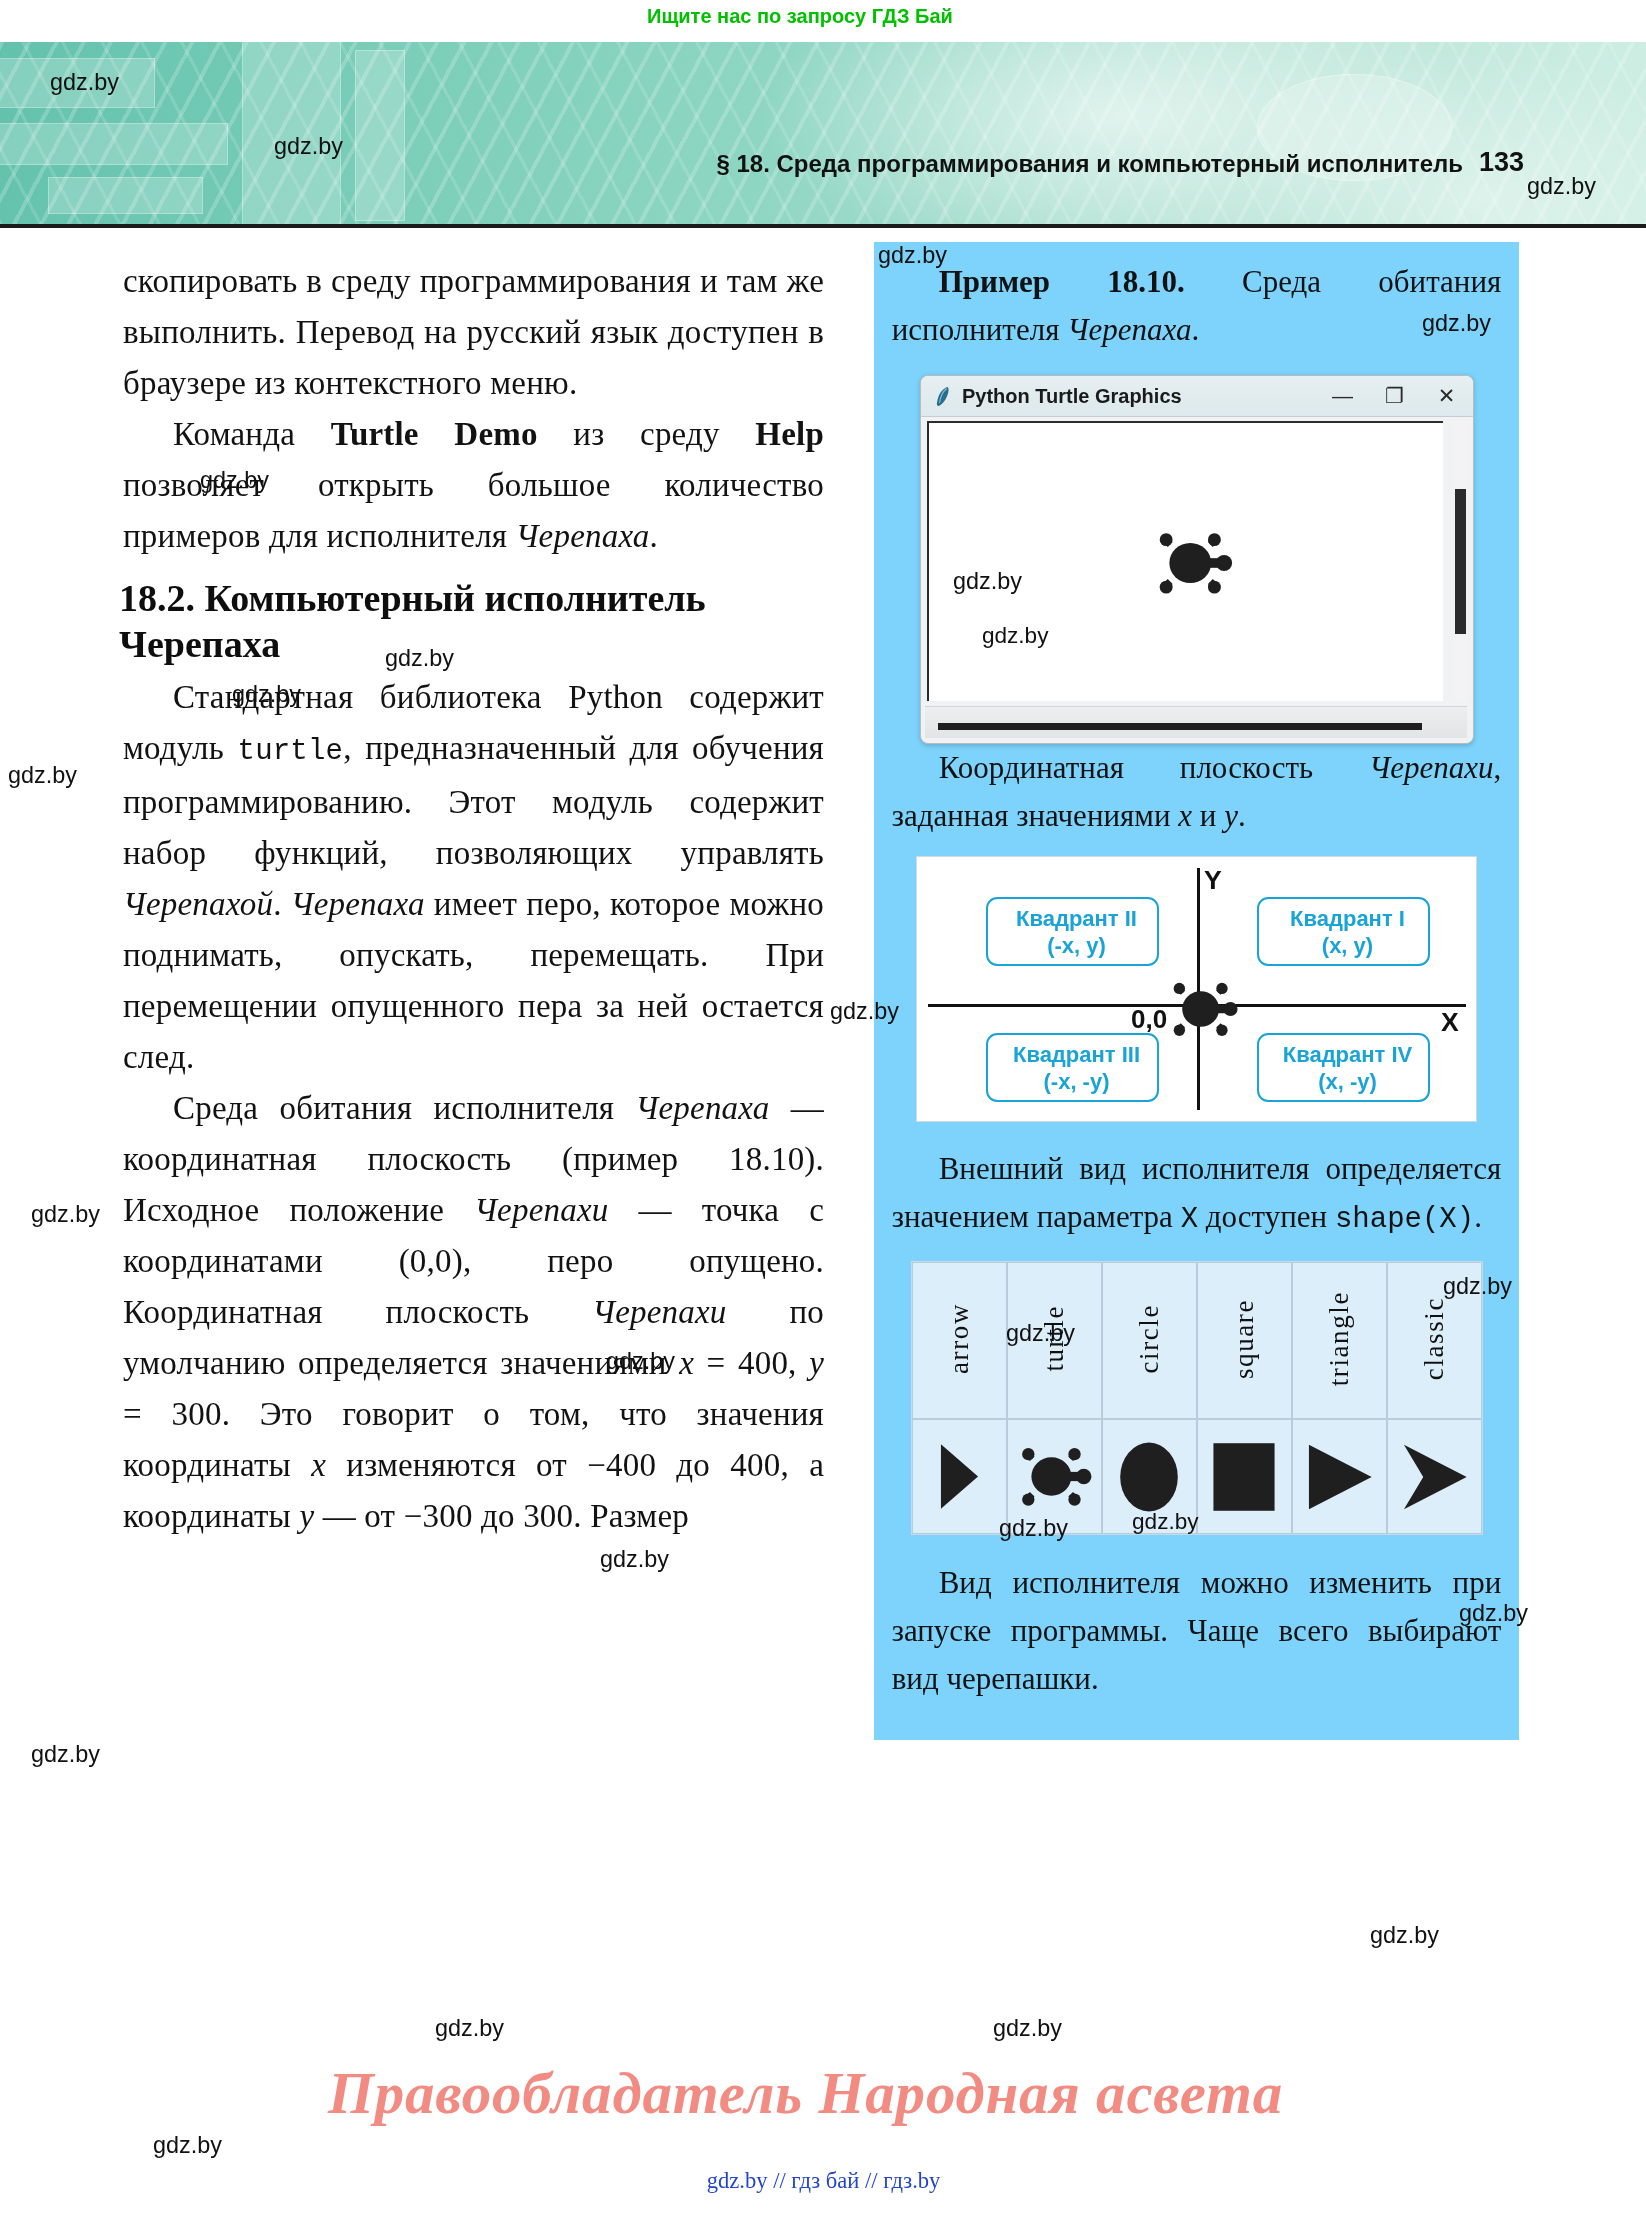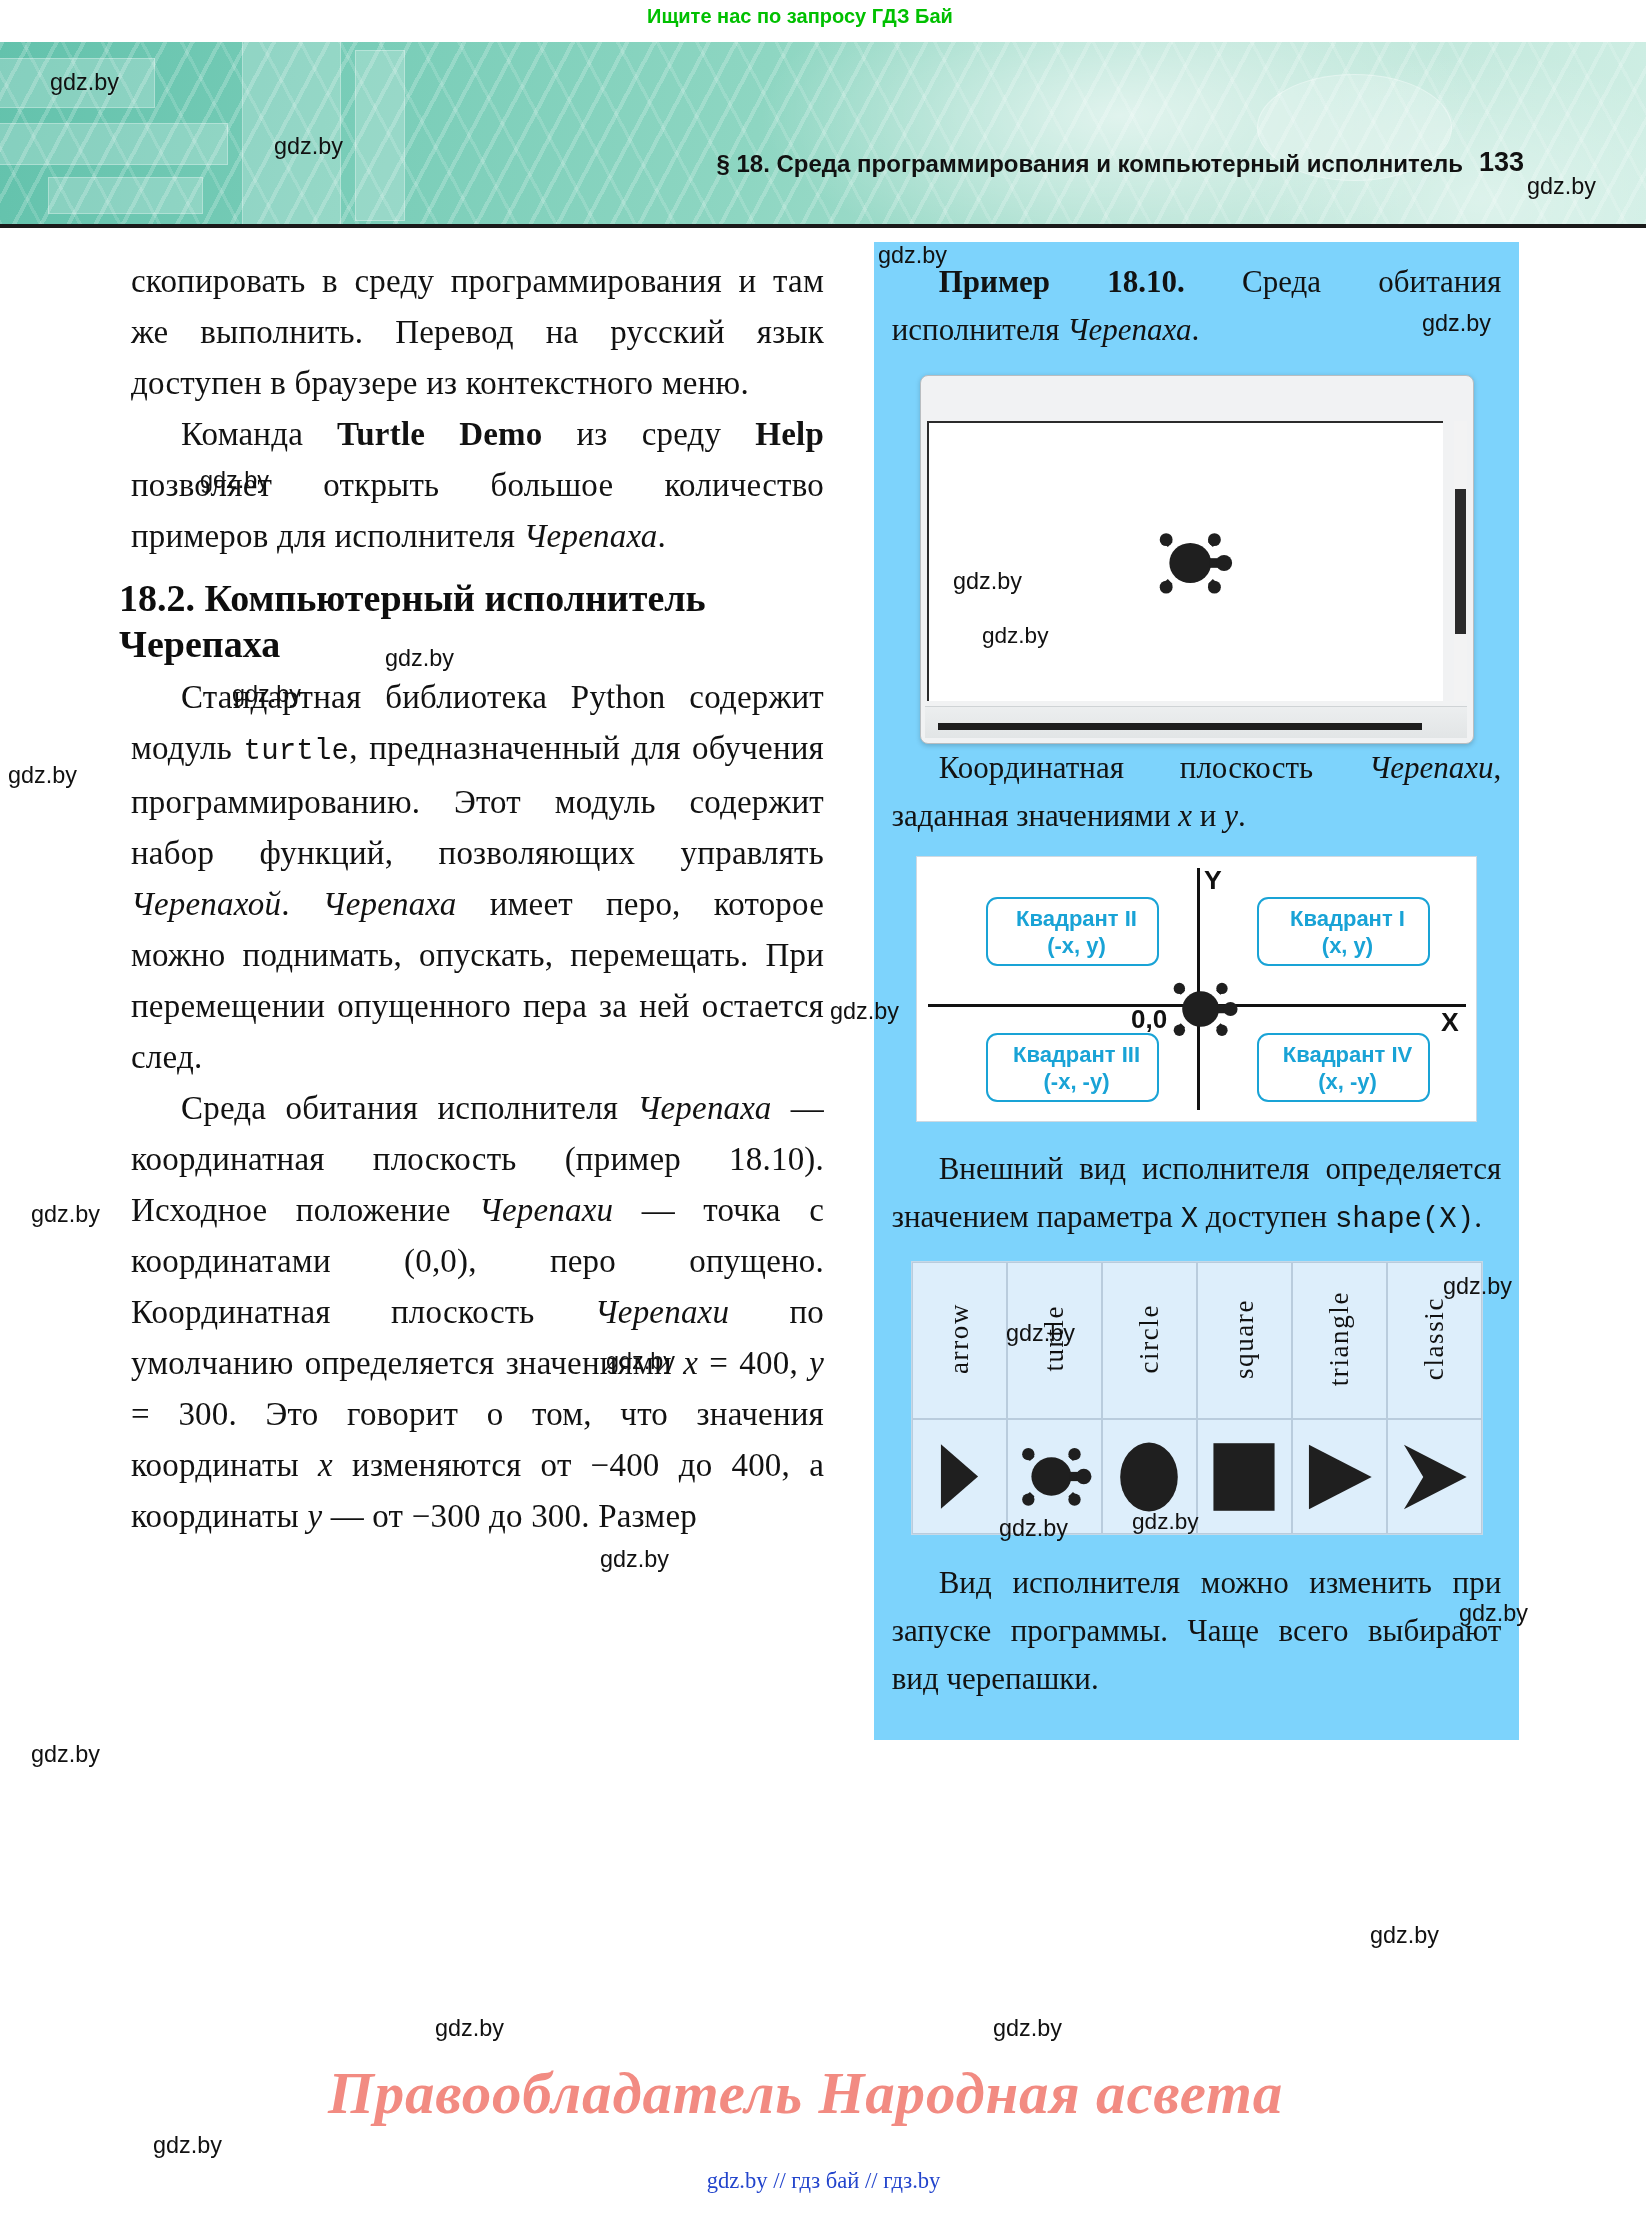--- a/index.html
+++ b/index.html
@@ -64,21 +64,21 @@
   }
   .col-right{
     position:absolute;left:874px;top:242px;width:645px;
     background:#7dd3fc;
     padding:16px 17.7px 37px 17.7px;
     box-sizing:border-box;
   }
 
   
   p.body{
-    margin:0 0 0 12px;
+    margin:0 0 0 4px;
     font-size:33px;
     line-height:51px;
     text-align:justify;
     text-justify:inter-word;
     color:#121212;
     letter-spacing:0.2px;
   }
   p.body.indent{ text-indent:50px; }
   .ital{ font-style:italic; }
   .bold{ font-weight:bold; }
@@ -286,20 +286,34 @@
 
   <p class="body indent"><span>Среда обитания исполнителя </span><span class="ital">Черепаха</span><span> — координатная плоскость (пример 18.10). Исходное положение </span><span class="ital">Черепахи</span><span> — точка с координатами (0,0), перо опущено. Координатная плоскость </span><span class="ital">Черепахи</span><span> по умолчанию определяется значениями </span><span class="ital">x</span><span> = 400, </span><span class="ital">y</span><span> = 300. Это говорит о том, что значения координаты </span><span class="ital">x</span><span> изменяются от −400 до 400, а координаты </span><span class="ital">y</span><span> — от −300 до 300. Размер</span></p>
 
 </div>
 
 <div class="col-right">
 
   <p class="rc-text indent"><span class="bold">Пример 18.10.</span><span> Среда обитания исполнителя </span><span class="ital">Черепаха</span><span>.</span></p>
 
   <div class="turtle-window">
+    <div class="tw-titlebar">
+      <span class="tw-appicon">
+        <svg width="27" height="27" viewBox="0 0 34 34">
+          <path d="M22 5 C14 8 10 16 9 24 C8 27 9 29 11 29 C16 27 21 20 23 12 C24 8 23 5 22 5 Z" fill="#2b6e8c"></path>
+          <path d="M21 7 C16 11 13 18 12 25" stroke="#7fc4dc" stroke-width="1.4" fill="none"></path>
+        </svg>
+      </span>
+      <span class="tw-title">Python Turtle Graphics</span>
+      <span class="tw-btns">
+        <span class="tw-btn">—</span>
+        <span class="tw-btn">❐</span>
+        <span class="tw-btn">✕</span>
+      </span>
+    </div>
 
     <div class="tw-canvas">
       <span class="tw-wm">gdz.by</span>
       <span class="turtle-glyph" style="left:224px;top:103px;">
         <svg width="81" height="74" viewBox="0 0 100 92">
           <g fill="#1f1f1f">
             <ellipse cx="46" cy="46" rx="26" ry="25"></ellipse>
             <path d="M24 20 l-9 -9 -6 6 9 9 z"></path>
               <circle cx="16" cy="17" r="8"></circle>
             <path d="M68 20 l9 -9 6 6 -9 9 z"></path>

